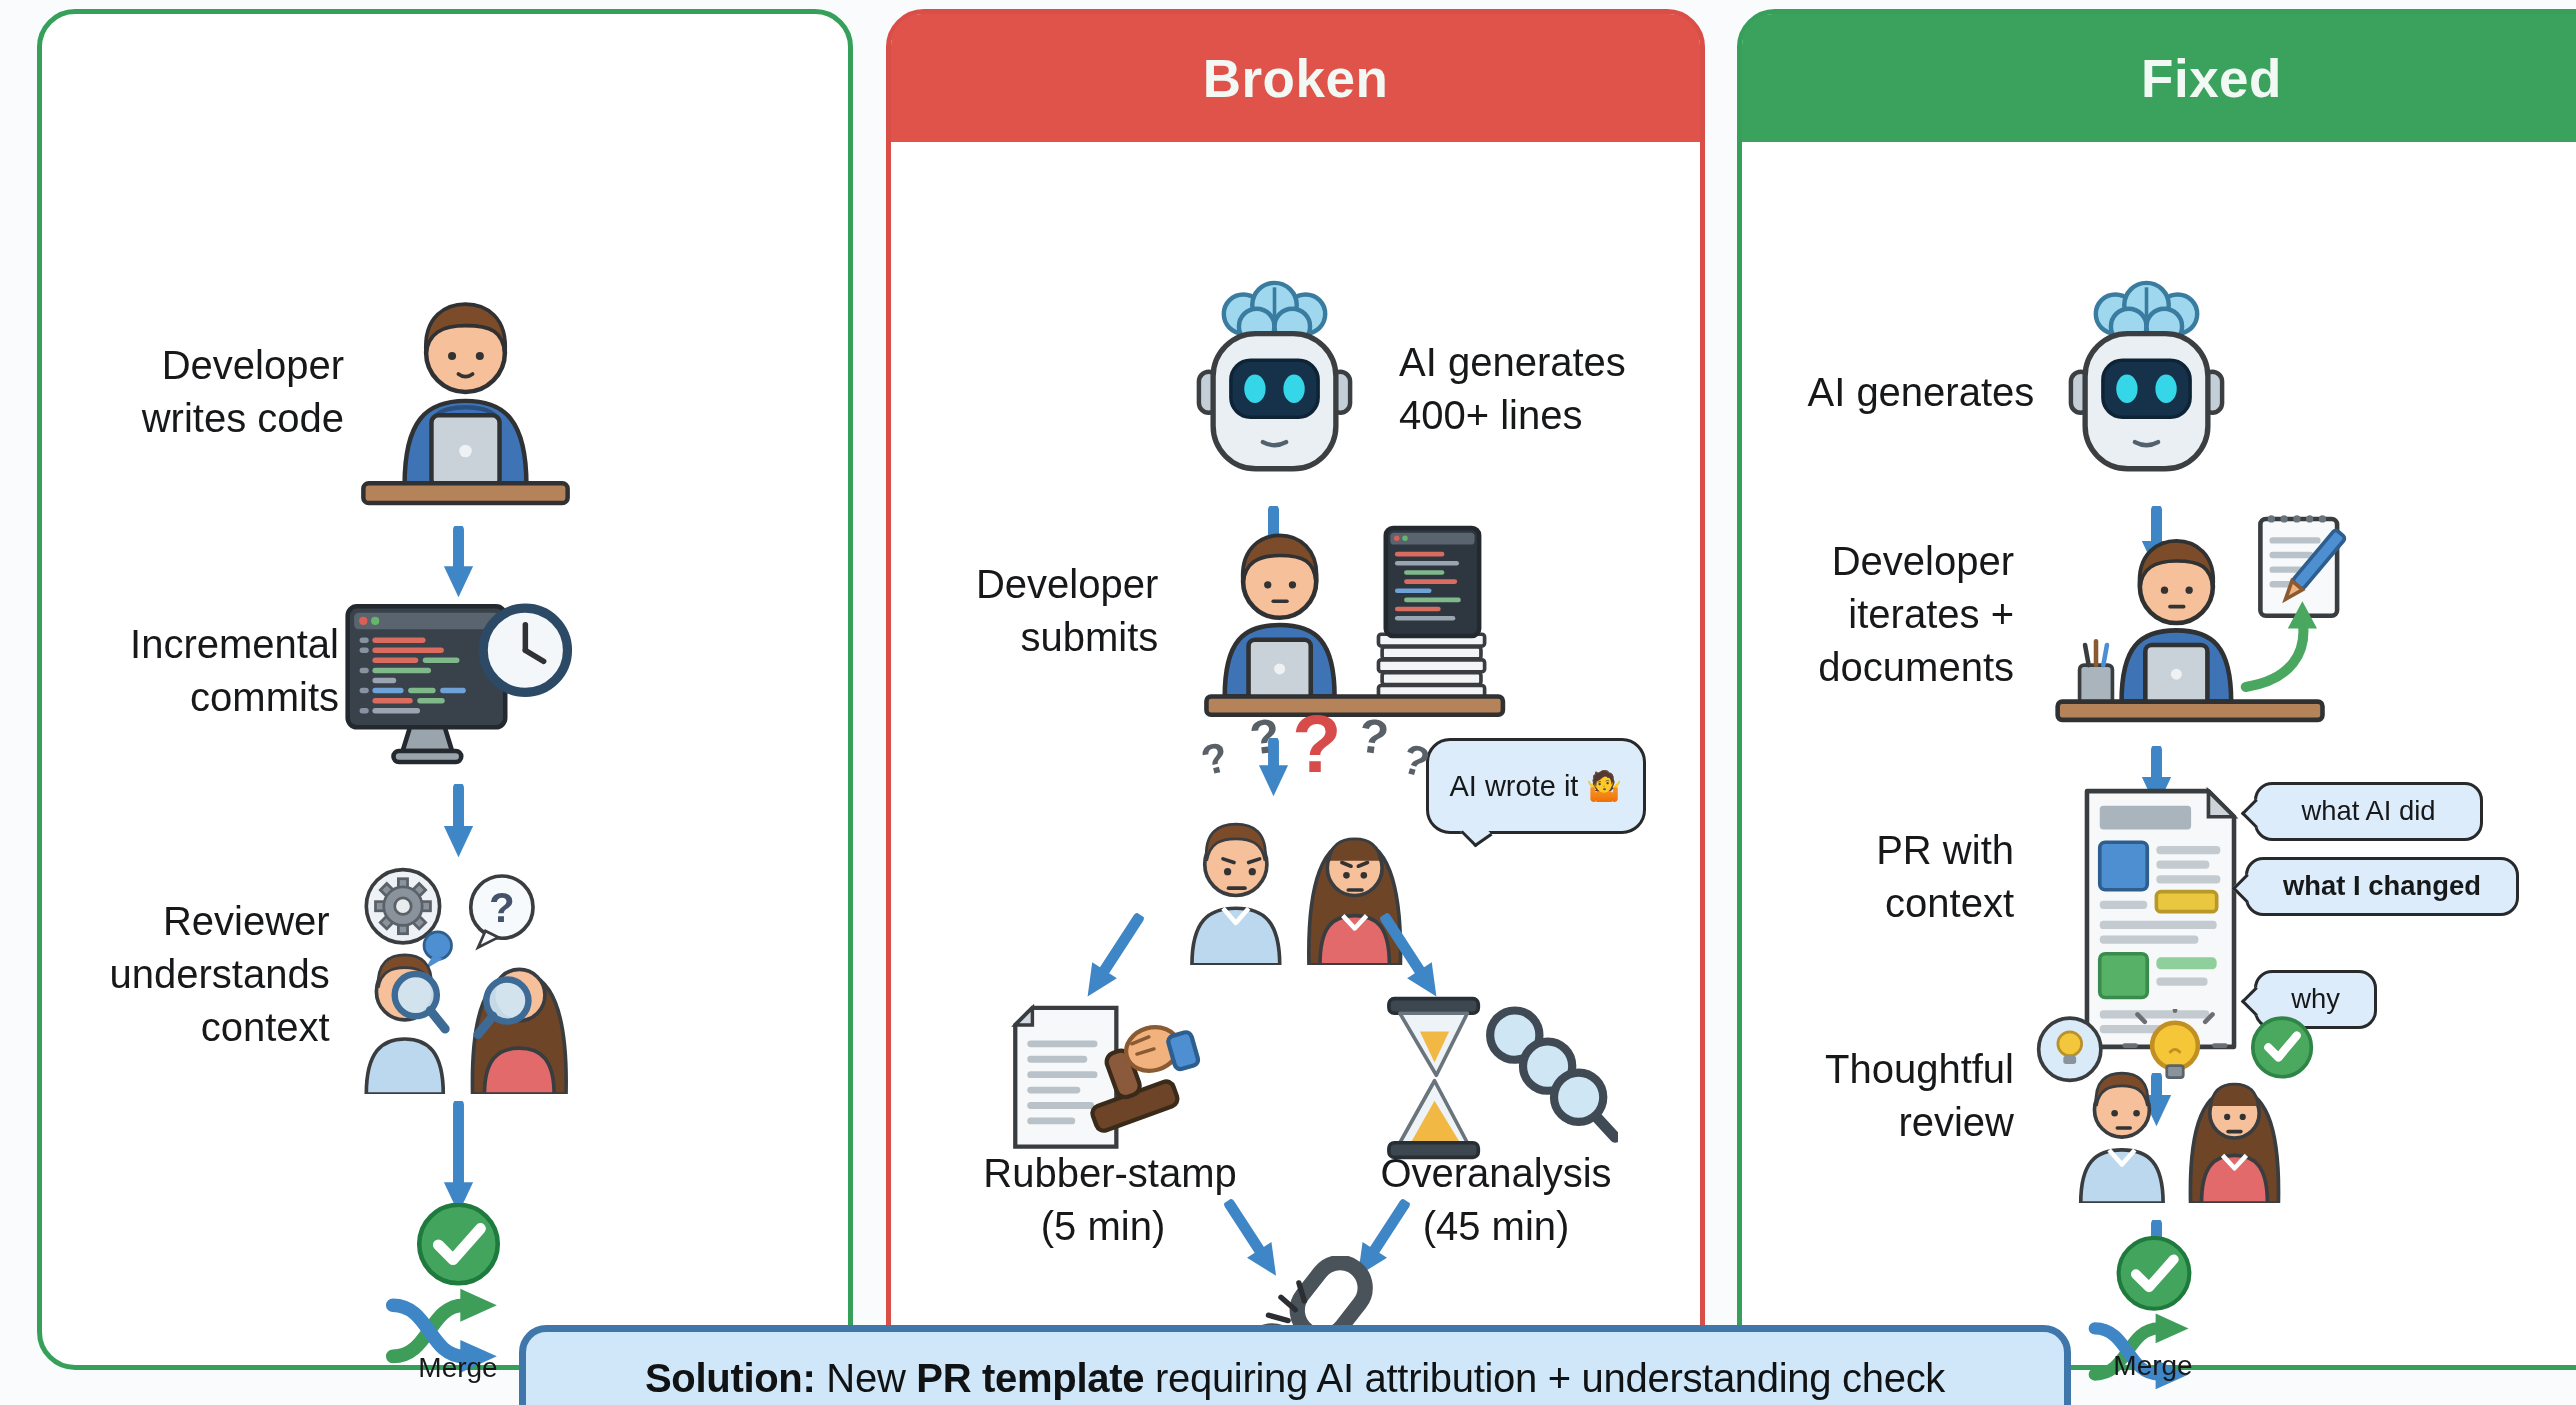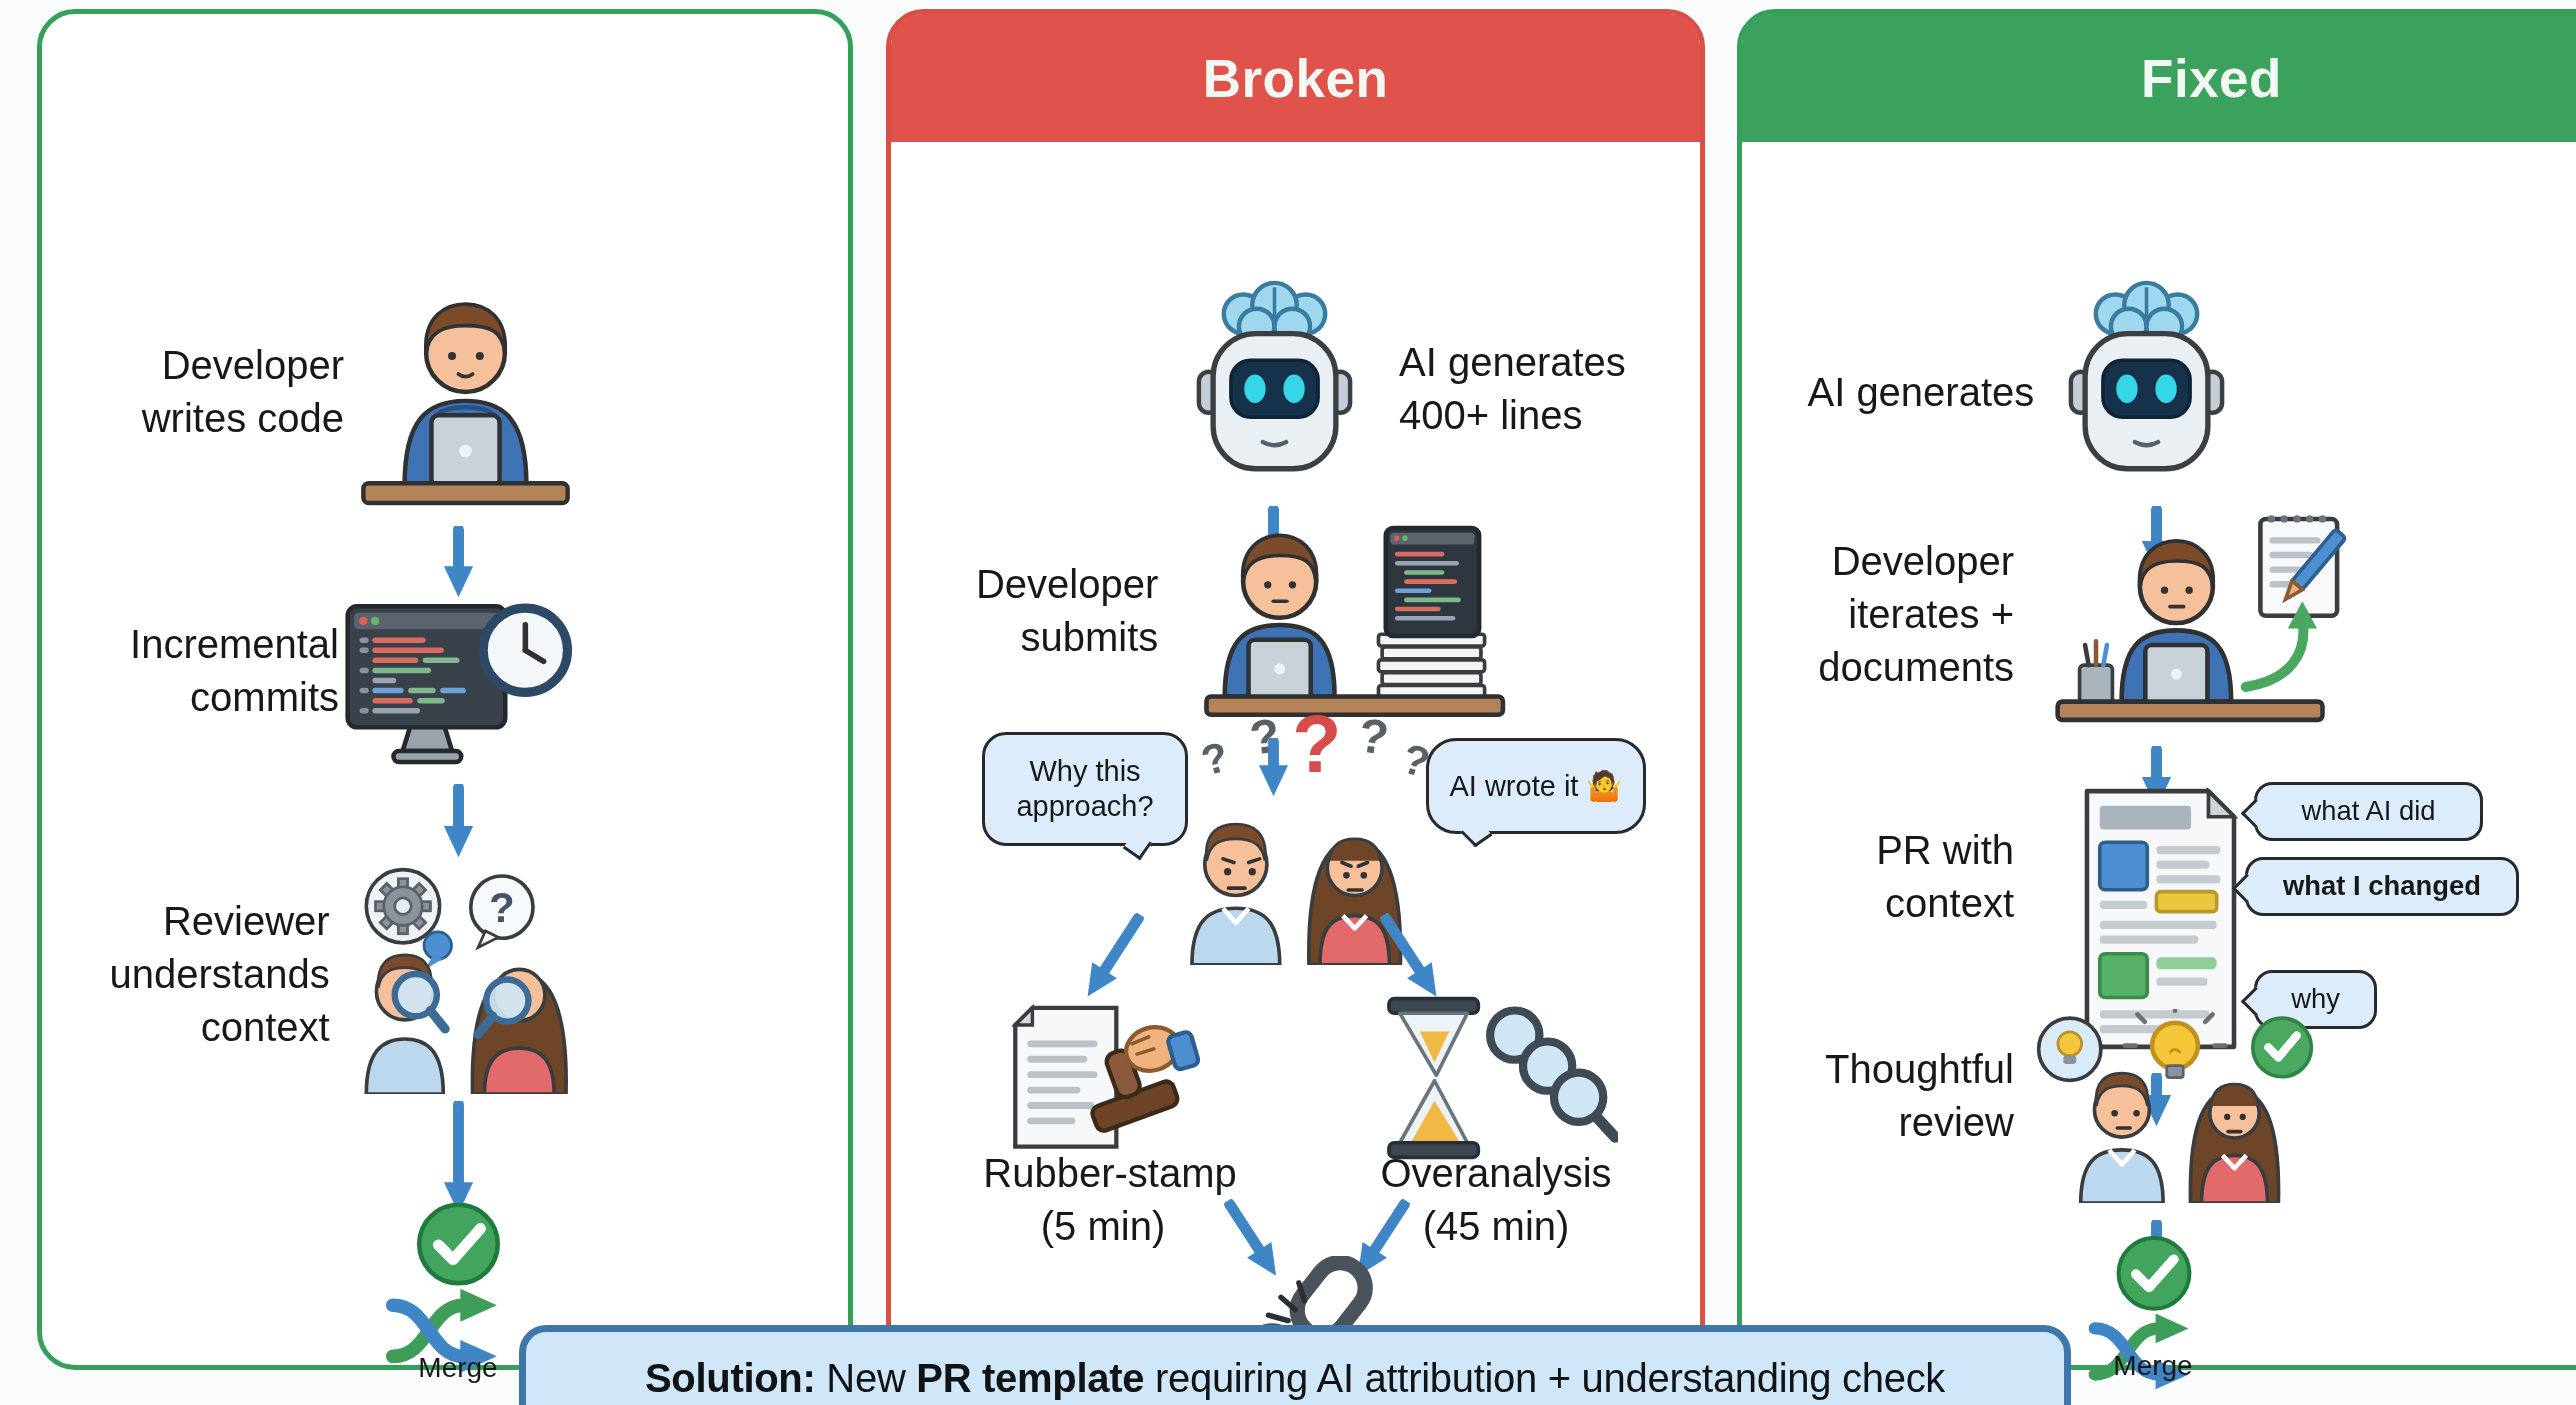--- a/index.html
+++ b/index.html
@@ -270,22 +270,21 @@
         </svg>
       </span>
 
       <div class="arrow" style="left:366px; top:596px;">
         <svg width="33" height="60" viewBox="0 0 36 66">
             <line class="shaft" x1="18" y1="4" x2="18" y2="30"></line>
             <path class="head" d="M2 30 L34 30 L18 64 Z"></path>
           </svg>
       </div>
 
-      <div class="bubble tail-br" style="left:91px; top:590px; width:206px; height:114px; padding:0 12.8px;">Why this approach?</div>
-      <div class="bubble tail-bl" style="left:535px; top:596px; width:220px; height:96px; padding:0 12.8px;border-radius:30px;">AI wrote it 🤷</div>
+      <div class="bubble tail-bl" style="left:535px; top:596px; width:220px; height:96px; padding:0 12.8px;">AI wrote it 🤷</div>
 
       <span class="qm" style="left:311px; top:593px; font-size:42px; transform:rotate(-14deg);">?</span>
       <span class="qm" style="left:359px; top:567px; font-size:48px; transform:rotate(-6deg);">?</span>
       <span class="qm red" style="left:401px; top:556px; font-size:81px;">?</span>
       <span class="qm" style="left:468px; top:567px; font-size:48px; transform:rotate(8deg);">?</span>
       <span class="qm" style="left:512px; top:595px; font-size:42px; transform:rotate(16deg);">?</span>
 
       <span class="item" style="left:279px; top:651px;">
         <svg width="256" height="172" viewBox="0 0 280 188">
           <path d="M152 188 C150 96 168 52 202 52 C236 52 254 96 252 188 Z" fill="#6e4526" stroke="#3a3d40" stroke-width="4"></path>

